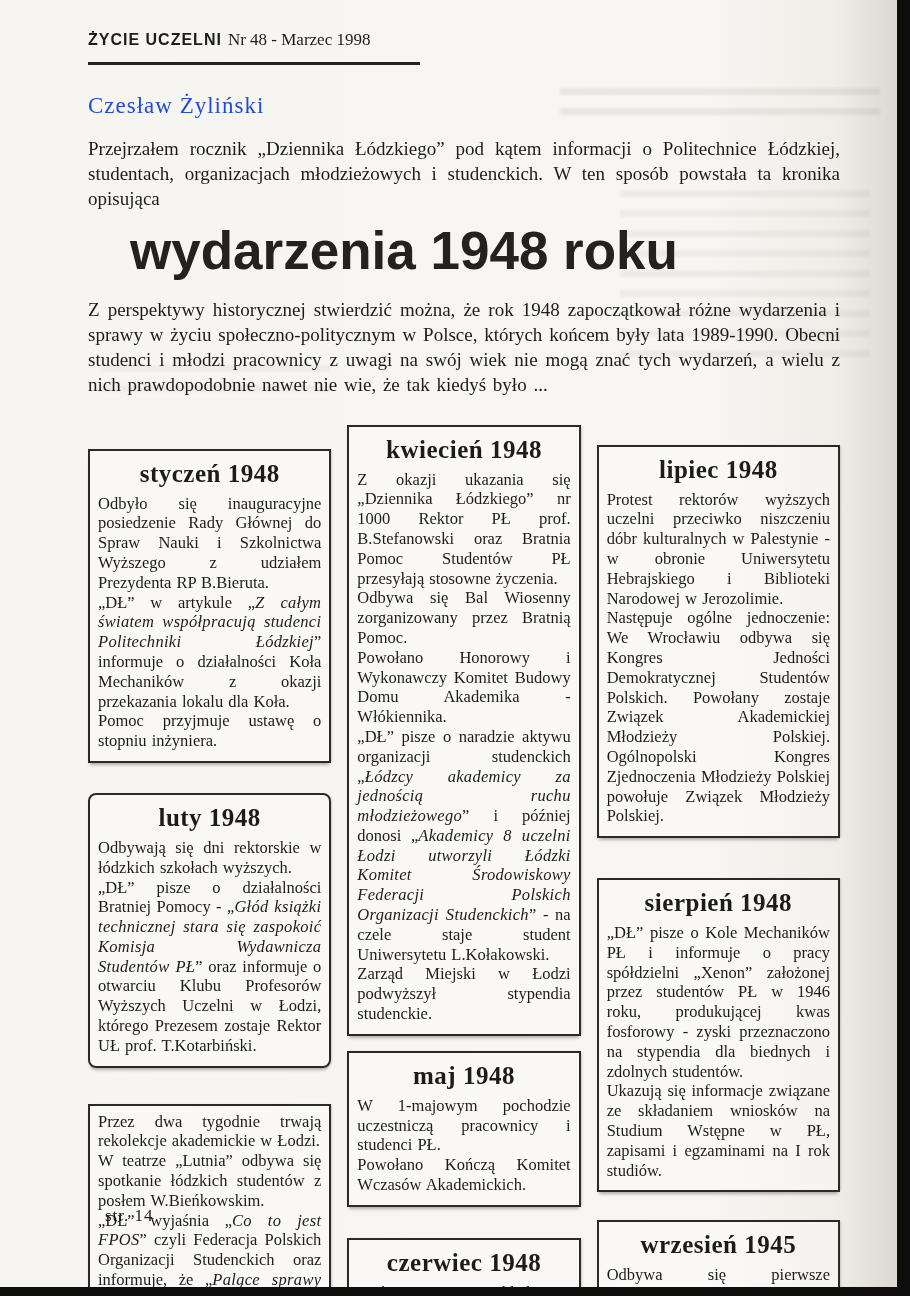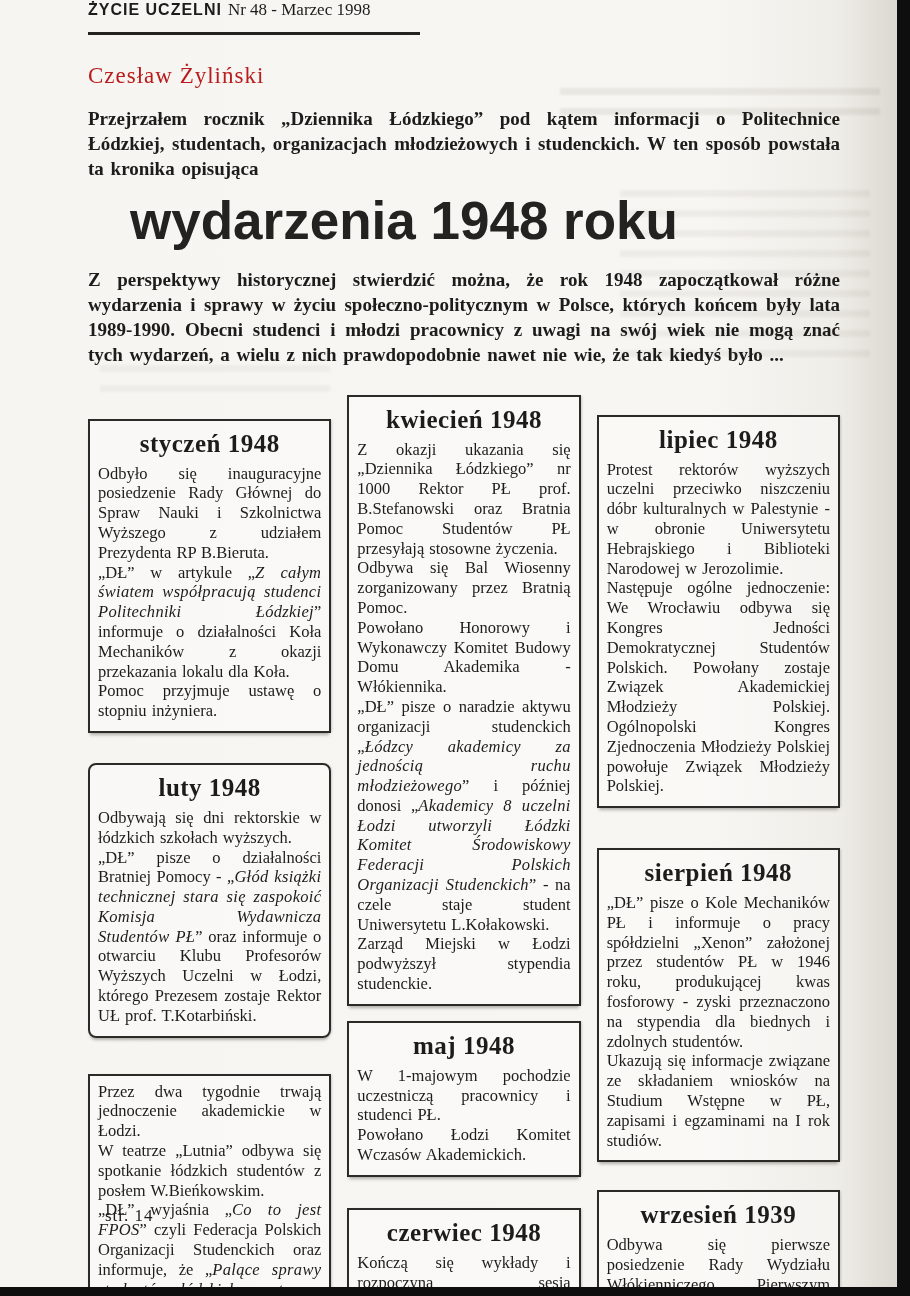--- a/index.html
+++ b/index.html
@@ -30,32 +30,32 @@
     background:repeating-linear-gradient(0deg, transparent 0 13px, rgba(110,105,95,.10) 13px 20px);
     filter:blur(1.2px);
     pointer-events:none;
   }
   .ghost-a { left:560px; top:88px;  width:320px; height:40px; }
   .ghost-b { left:620px; top:190px; width:250px; height:180px; opacity:.7; }
   .ghost-c { left:100px; top:355px; width:230px; height:50px; opacity:.6; }
 
   .content { position:absolute; left:88px; top:0; width:752px; }
 
-  .masthead-row { font-size:17px; }
+  .masthead-row { margin-top:30px; font-size:17px; }
   .masthead {
     font-family:"Liberation Sans", sans-serif;
     font-weight:bold; letter-spacing:1px; font-size:16px;
   }
   .issue { font-size:17px; margin-left:6px; }
   .head-rule { margin-top:12px; width:332px; height:3px; background:#24231f; }
 
-  .author { margin-top:28px; font-size:23px; letter-spacing:1px; color:#b91c1c; }
+  .author { margin-top:28px; font-size:23px; letter-spacing:1px; color:#1d4ed8; }
 
   .intro, .lead {
-    font-weight:bold; font-size:19px; line-height:1.32;
+    font-weight:normal; font-size:19px; line-height:1.32;
     text-align:justify; word-spacing:2px;
   }
   .intro { margin-top:17px; }
   .headline {
     margin-top:9px; margin-right:120px;
     text-align:center;
     font-family:"Liberation Sans", sans-serif;
     font-weight:800; font-size:53px; letter-spacing:0;
     color:#232220;
   }
@@ -122,57 +122,57 @@
           <p>Odbyło się inauguracyjne posiedzenie Rady Głównej do Spraw Nauki i Szkolnictwa Wyższego z udziałem Prezydenta RP B.Bieruta.</p>
           <p>„DŁ” w artykule „<i>Z całym światem współpracują studenci Politechniki Łódzkiej</i>” informuje o działalności Koła Mechaników z okazji przekazania lokalu dla Koła.</p>
           <p>Pomoc przyjmuje ustawę o stopniu inżyniera.</p>
         </section>
         <section class="month-box">
           <h2 class="month-title">luty 1948</h2>
           <p>Odbywają się dni rektorskie w łódzkich szkołach wyższych.</p>
           <p>„DŁ” pisze o działalności Bratniej Pomocy - „<i>Głód książki technicznej stara się zaspokoić Komisja Wydawnicza Studentów PŁ</i>” oraz informuje o otwarciu Klubu Profesorów Wyższych Uczelni w Łodzi, którego Prezesem zostaje Rektor UŁ prof. T.Kotarbiński.</p>
         </section>
         <section class="month-box">
-          <p>Przez dwa tygodnie trwają jednoczenie akademickie w Łodzi.</p>
+          <p>Przez dwa tygodnie trwają rekolekcje akademickie w Łodzi.</p>
           <p>W teatrze „Lutnia” odbywa się spotkanie łódzkich studentów z posłem W.Bieńkowskim.</p>
           <p>„DŁ” wyjaśnia „<i>Co to jest FPOS</i>” czyli Federacja Polskich Organizacji Studenckich oraz informuje, że „<i>Palące sprawy studentów łódzkich rozstrzyga się na miejscu</i>”.</p>
         </section>
       </div>
       <div class="col col-1">
         <section class="month-box">
           <h2 class="month-title">kwiecień 1948</h2>
           <p>Z okazji ukazania się „Dziennika Łódzkiego” nr 1000 Rektor PŁ prof. B.Stefanowski oraz Bratnia Pomoc Studentów PŁ przesyłają stosowne życzenia.</p>
           <p>Odbywa się Bal Wiosenny zorganizowany przez Bratnią Pomoc.</p>
           <p>Powołano Honorowy i Wykonawczy Komitet Budowy Domu Akademika - Włókiennika.</p>
           <p>„DŁ” pisze o naradzie aktywu organizacji studenckich „<i>Łódzcy akademicy za jednością ruchu młodzieżowego</i>” i później donosi „<i>Akademicy 8 uczelni Łodzi utworzyli Łódzki Komitet Środowiskowy Federacji Polskich Organizacji Studenckich</i>” - na czele staje student Uniwersytetu L.Kołakowski.</p>
           <p>Zarząd Miejski w Łodzi podwyższył stypendia studenckie.</p>
         </section>
         <section class="month-box">
           <h2 class="month-title">maj 1948</h2>
           <p>W 1-majowym pochodzie uczestniczą pracownicy i studenci PŁ.</p>
-          <p>Powołano Łodzi Komitet Wczasów Akademickich.</p>
+          <p>Powołano Kończą Komitet Wczasów Akademickich.</p>
         </section>
         <section class="month-box">
           <h2 class="month-title">czerwiec 1948</h2>
           <p>Kończą się wykłady i rozpoczyna sesja egzaminacyjna.</p>
         </section>
       </div>
       <div class="col col-2">
         <section class="month-box">
           <h2 class="month-title">lipiec 1948</h2>
           <p>Protest rektorów wyższych uczelni przeciwko niszczeniu dóbr kulturalnych w Palestynie - w obronie Uniwersytetu Hebrajskiego i Biblioteki Narodowej w Jerozolimie.</p>
           <p>Następuje ogólne jednoczenie: We Wrocławiu odbywa się Kongres Jedności Demokratycznej Studentów Polskich. Powołany zostaje Związek Akademickiej Młodzieży Polskiej. Ogólnopolski Kongres Zjednoczenia Młodzieży Polskiej powołuje Związek Młodzieży Polskiej.</p>
         </section>
         <section class="month-box">
           <h2 class="month-title">sierpień 1948</h2>
           <p>„DŁ” pisze o Kole Mechaników PŁ i informuje o pracy spółdzielni „Xenon” założonej przez studentów PŁ w 1946 roku, produkującej kwas fosforowy - zyski przeznaczono na stypendia dla biednych i zdolnych studentów.</p>
           <p>Ukazują się informacje związane ze składaniem wniosków na Studium Wstępne w PŁ, zapisami i egzaminami na I rok studiów.</p>
         </section>
         <section class="month-box">
-          <h2 class="month-title">wrzesień 1939</h2>
+          <h2 class="month-title">wrzesień 1945</h2>
           <p>Odbywa się pierwsze posiedzenie Rady Wydziału Włókienniczego. Pierwszym dziekanem zostaje prof. T.Żyliński.</p>
         </section>
       </div>
     </div>
 
 </div>
 
 <div class="footer">str. 14</div>
 
 <div class="scan-edge-right"></div>

